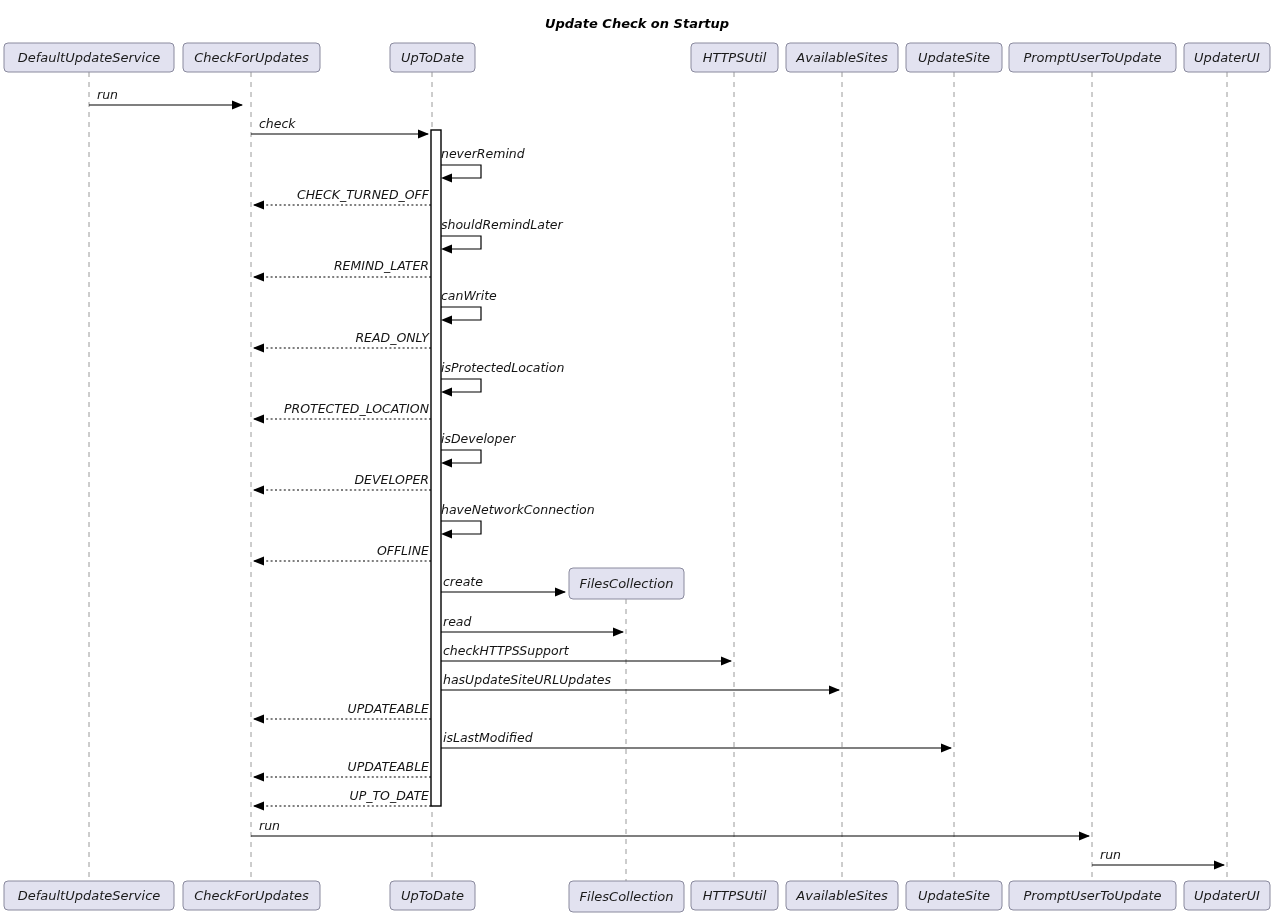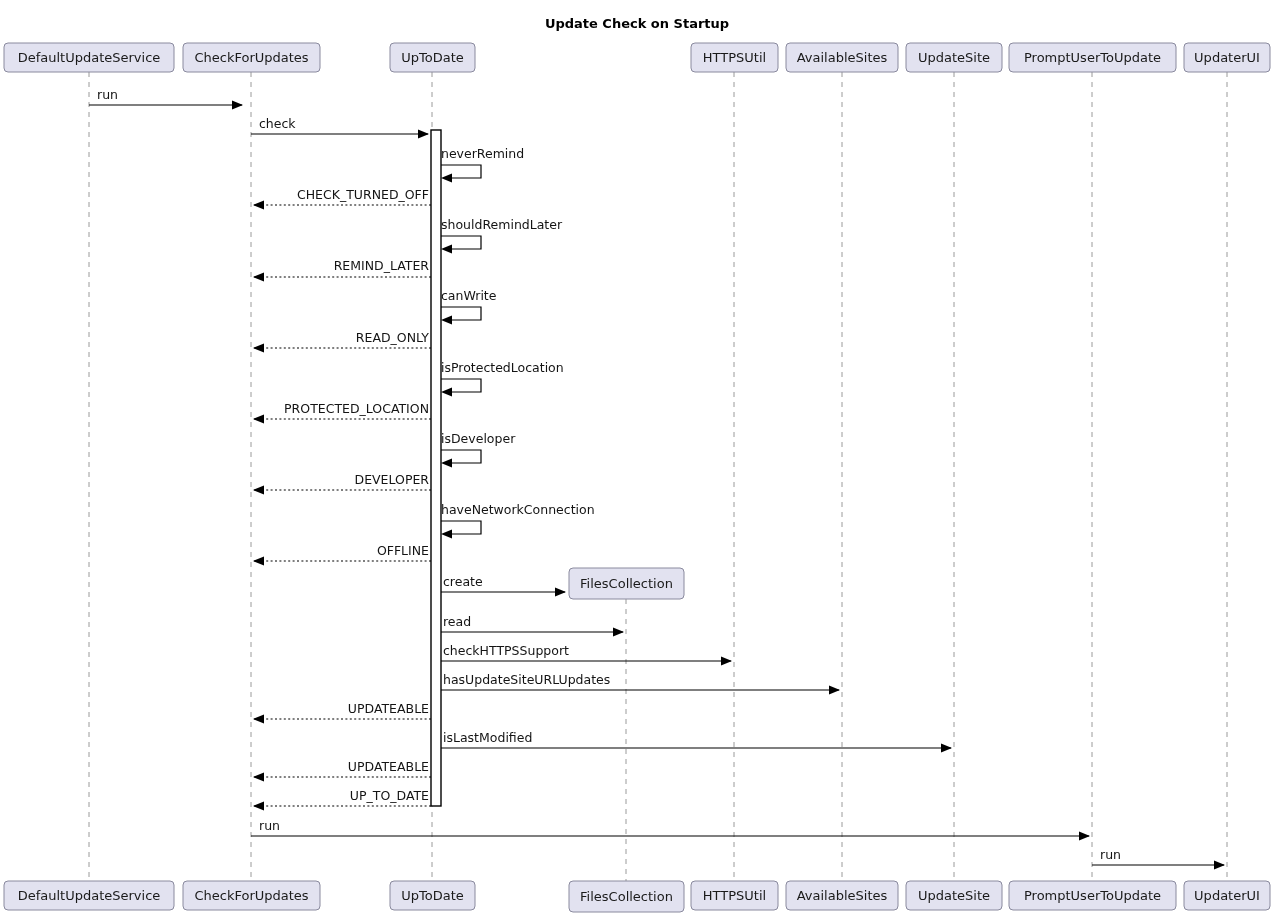--- a/index.html
+++ b/index.html
@@ -10,20 +10,21 @@
   body {
     width: 1274px;
     height: 917px;
     font-family: "DejaVu Sans", "Liberation Sans", sans-serif;
     overflow: hidden;
   }
   #diagram-root {
     position: relative;
     width: 1274px;
     height: 917px;
+    font-style: italic;
   }
   svg#seq-svg {
     display: block;
     width: 1274px;
     height: 917px;
   }
   .diagram-title {
     font-family: "DejaVu Sans", "Liberation Sans", sans-serif;
     font-size: 13px;
     font-weight: bold;

